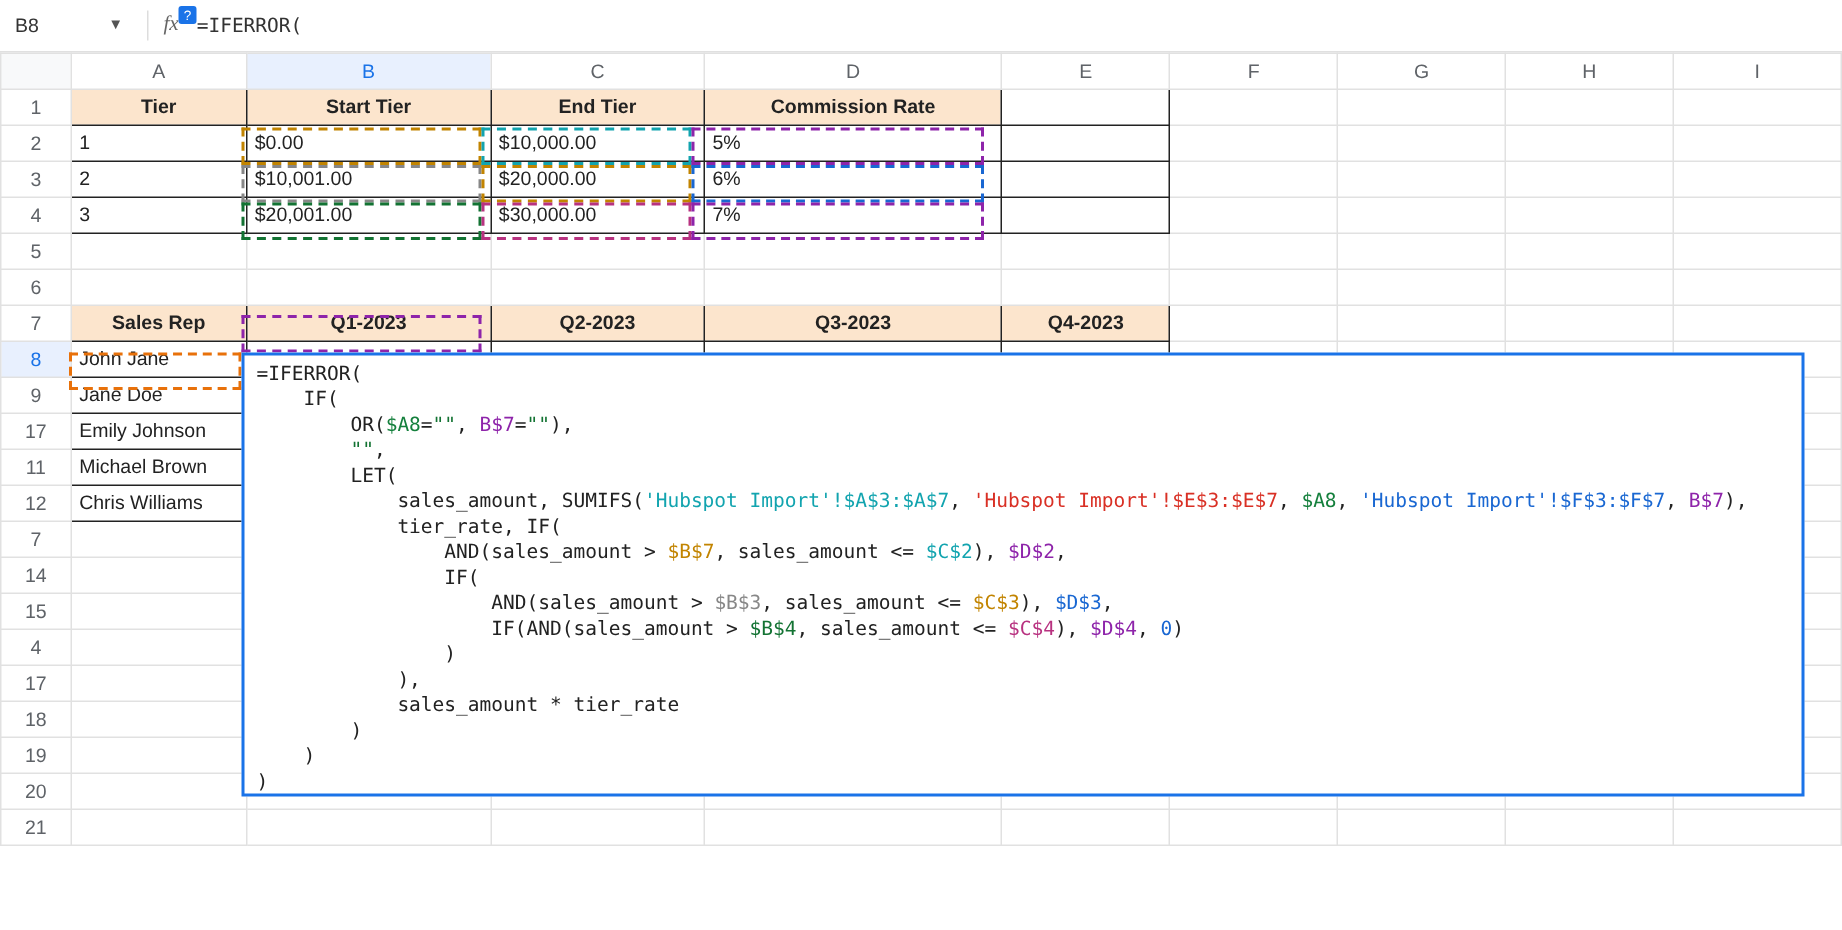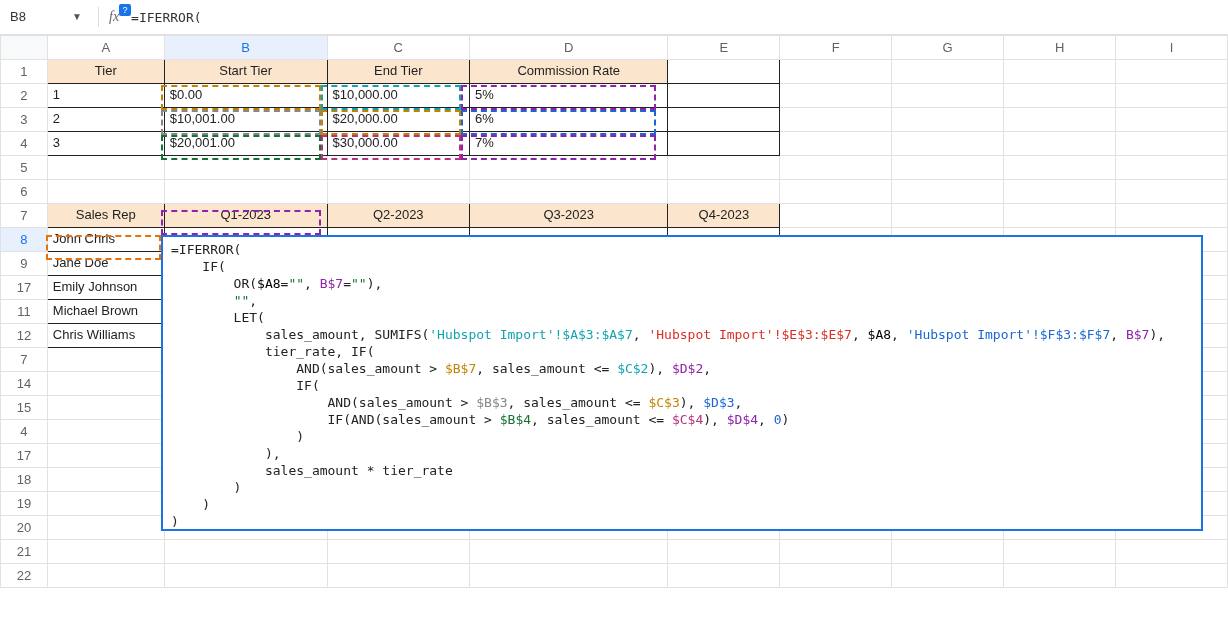--- a/index.html
+++ b/index.html
@@ -116,21 +116,21 @@
   
   .cell {
     padding: 3px 5px;
     height:100%;
     box-sizing:border-box;
     white-space:nowrap;
     overflow:hidden;
   }
   .hdr-peach {
     background:#fce5cd;
-    font-weight:normal;
+    font-weight:bold;
     text-align:center;
   }
   
   
   .ref {
     position:absolute;
     pointer-events:none;
     border:1px dashed;
     box-sizing:border-box;
     animation: antsy 0s infinite;
@@ -150,21 +150,21 @@
     background:#fff;
     font-family:"Consolas","Menlo",monospace;
     font-size:13px;
     line-height:17px;
     color:#222;
     padding:4px 8px;
     white-space:pre;
     box-shadow:0 0 0 rgba(0,0,0,0);
     box-sizing:border-box;
   }
-  .c-orange{color:#000000;}
+  .c-orange{color:#15803d;}
   .c-purple{color:#8e24aa;}
   .c-teal  {color:#12a4af;}
   .c-red   {color:#d93025;}
   .c-blue  {color:#1967d2;}
   .c-gold  {color:#c28400;}
   .c-pink  {color:#b83280;}
   .c-vgreen{color:#137333;}
   .c-gray  {color:#878787;}
 
   
@@ -423,21 +423,21 @@
           <td>
             <div class="cell"></div>
           </td>
           <td>
             <div class="cell"></div>
           </td>
         </tr>
         <tr>
           <th class="rowh sel">8</th>
           <td style="border-color: rgb(34, 34, 34);">
-            <div class="cell">John Chris</div>
+            <div class="cell">John Jane</div>
           </td>
           <td style="border-color: rgb(34, 34, 34);">
             <div class="cell"></div>
           </td>
           <td style="border-color: rgb(34, 34, 34);">
             <div class="cell"></div>
           </td>
           <td style="border-color: rgb(34, 34, 34);">
             <div class="cell"></div>
           </td>
@@ -812,50 +812,20 @@
           </td>
           <td>
             <div class="cell"></div>
           </td>
           <td>
             <div class="cell"></div>
           </td>
         </tr>
         <tr>
           <th class="rowh">21</th>
-          <td>
-            <div class="cell"></div>
-          </td>
-          <td>
-            <div class="cell"></div>
-          </td>
-          <td>
-            <div class="cell"></div>
-          </td>
-          <td>
-            <div class="cell"></div>
-          </td>
-          <td>
-            <div class="cell"></div>
-          </td>
-          <td>
-            <div class="cell"></div>
-          </td>
-          <td>
-            <div class="cell"></div>
-          </td>
-          <td>
-            <div class="cell"></div>
-          </td>
-          <td>
-            <div class="cell"></div>
-          </td>
-        </tr>
-        <tr>
-          <th class="rowh">22</th>
           <td>
             <div class="cell"></div>
           </td>
           <td>
             <div class="cell"></div>
           </td>
           <td>
             <div class="cell"></div>
           </td>
           <td>

